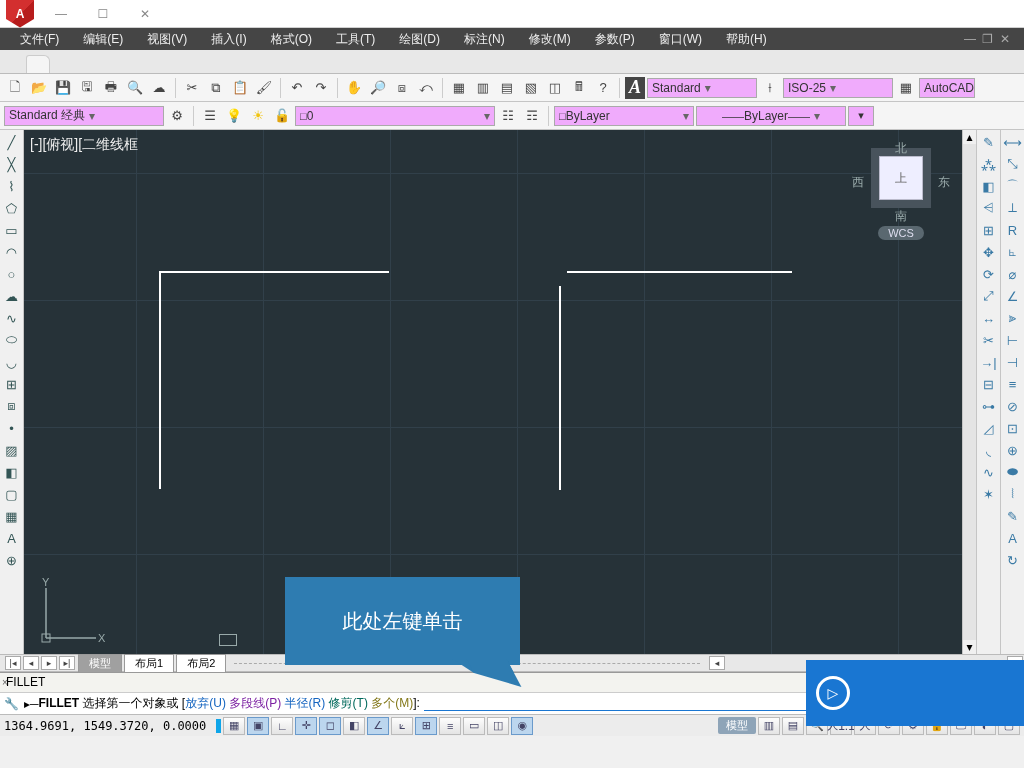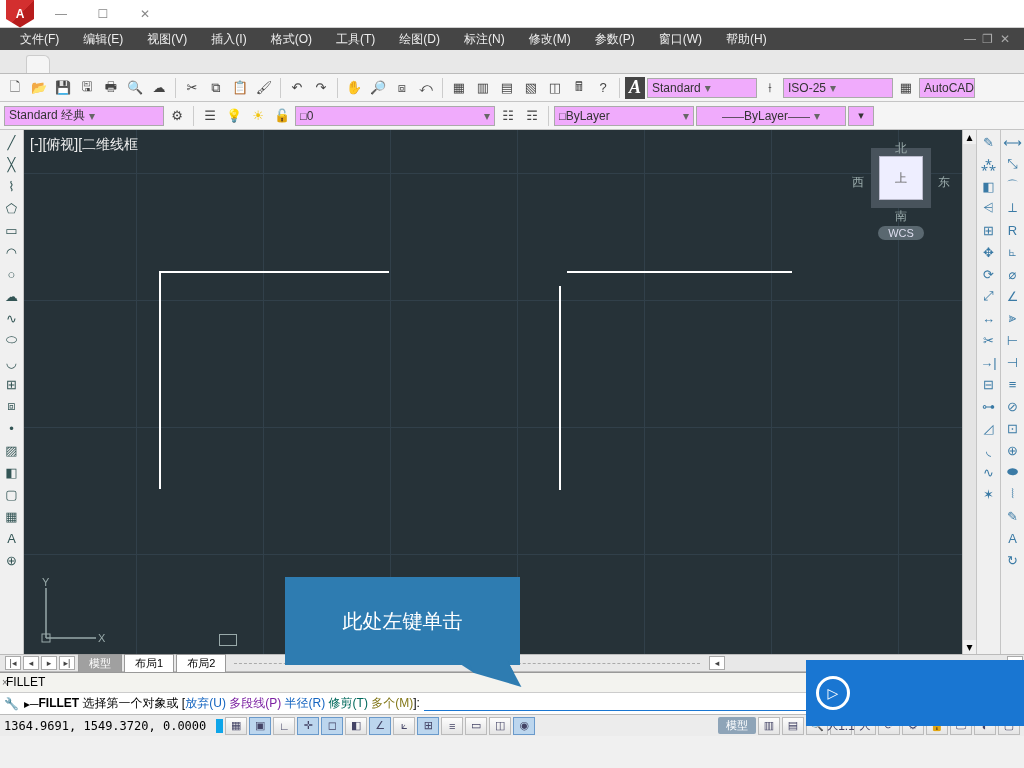--- a/index.html
+++ b/index.html
@@ -68,21 +68,21 @@
 .cmd-prompt b { font-weight: bold; }
 .cmd-opt-u { color: #1565c0; }
 .cmd-opt-p { color: #7b1fa2; }
 .cmd-opt-r { color: #1565c0; }
 .cmd-opt-t { color: #00695c; text-align: right; }
 .cmd-opt-m { color: #827717; }
 .cmd-text-field { flex: 1; border: none; outline: none; margin-left: 4px; border-bottom: 1px solid #1976d2; }
 
 
 .statusbar { height: 22px; background: #ececec; border-top: 1px solid #bbb; display: flex; align-items: center; padding: 0 4px; gap: 2px; font-size: 11px; }
-.status-coord { font-family: "SimSun", monospace; padding-right: 10px; border-right: 7px solid #0ea5e9; }
+.status-coord { font-family: "SimSun", monospace; padding-right: 10px; border-right: 5px solid #0ea5e9; }
 .status-btn { width: 22px; height: 18px; border: 1px solid #bbb; background: linear-gradient(#fdfdfd,#e4e4e4); display: flex; align-items: center; justify-content: center; color: #446; font-size: 11px; }
 .status-btn.on { background: #bcd6ee; border-color: #6a9acb; }
 .status-right { margin-left: auto; display: flex; align-items: center; gap: 2px; }
 .status-pill { padding: 1px 8px; background: #8ea4b8; color: #fff; border-radius: 2px; font-size: 11px; }
 
 
 .callout { position: absolute; left: 285px; top: 577px; width: 235px; height: 88px; background: #2e7cb1; color: #fff; font-size: 20px; display: flex; align-items: center; justify-content: center; padding: 10px; }
 .callout::after { content: ""; position: absolute; bottom: -22px; left: 175px; border: 14px solid transparent; border-top-color: #2e7cb1; border-right-width: 40px; border-right-color: #2e7cb1; transform: skewX(28deg); }
 
 

